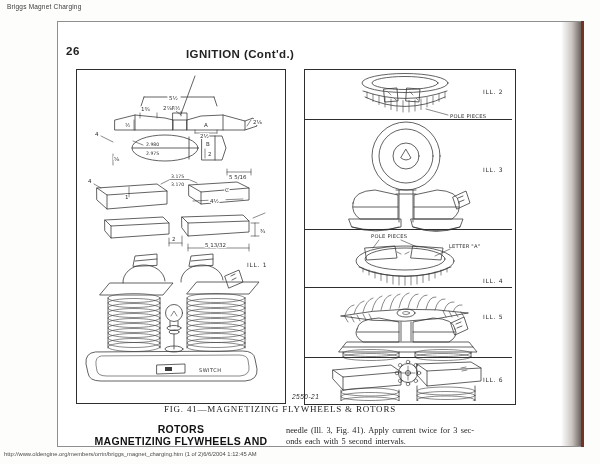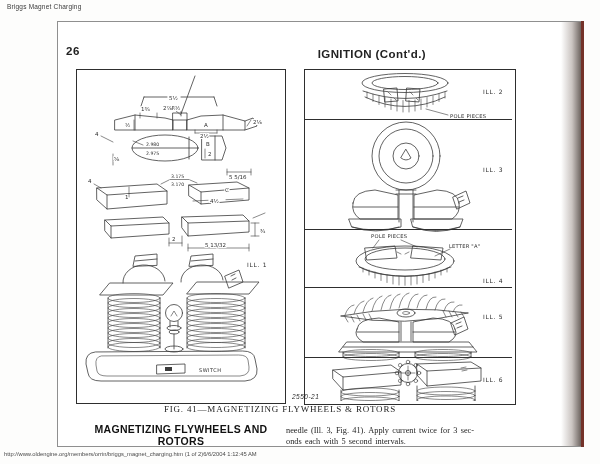--- a/index.html
+++ b/index.html
@@ -5,21 +5,21 @@
   html,body{margin:0;padding:0;background:#fff;}
   #canvas{position:relative;width:600px;height:464px;background:#fdfdfc;overflow:hidden;
           font-family:"Liberation Sans",sans-serif;color:#222;}
   .abs{position:absolute;}
   .tiny{font-size:6.5px;color:#3a3a3a;letter-spacing:.2px;}
   .scan{left:57px;top:21px;width:525px;height:424px;background:#fff;border:1px solid #8f8f8f;}
   .shadow-band{right:0;top:0;bottom:0;width:22px;
      background:linear-gradient(90deg,rgba(80,60,50,0) 0%,rgba(80,60,50,.30) 50%,rgba(40,28,22,.78) 100%);}
   .red-line{right:-1px;top:-1px;bottom:-1px;width:3px;background:#743229;}
   .pagenum{left:8px;top:23px;font-size:11.5px;font-weight:bold;letter-spacing:.5px;}
-  .sect-title{left:128px;top:26px;width:240px;text-align:right;font-size:11.5px;font-weight:bold;letter-spacing:.4px;}
+  .sect-title{left:128px;top:26px;width:240px;text-align:left;font-size:11.5px;font-weight:bold;letter-spacing:.4px;}
   .panel{border:1.4px solid #2e2e2e;background:#fff;}
   .panel-left{left:18px;top:47px;width:208px;height:333px;}
   .panel-right{left:246px;top:47px;width:210px;height:334px;}
   .caption{left:38px;top:382px;width:368px;text-align:center;
      font-family:"Liberation Serif",serif;font-size:9px;letter-spacing:.8px;color:#1d1d1d;}
   .heading{left:16px;top:402px;width:214px;text-align:center;font-size:10.5px;font-weight:bold;
      letter-spacing:.3px;line-height:11.5px;color:#111;}
   .bodytext{left:228px;top:404px;width:232px;font-family:"Liberation Serif",serif;
      font-size:8.3px;line-height:10.5px;color:#1d1d1d;word-spacing:1.2px;}
   .partnum{left:234px;top:371px;font-size:6.5px;font-style:italic;color:#2c2c2c;letter-spacing:.5px;}
@@ -251,22 +251,22 @@
         </g>
         <text class="ill" x="178" y="312">ILL. 6</text>
       </svg>
     </div>
 
     <div class="abs partnum">2550-21</div>
 
     <div class="abs caption">FIG. 41—MAGNETIZING FLYWHEELS &amp; ROTORS</div>
 
     <div class="abs heading">
+      <div>ROTORS</div>
       <div>MAGNETIZING FLYWHEELS AND</div>
-      <div>ROTORS</div>
     </div>
 
     <div class="abs bodytext">
       <div>needle (Ill. 3, Fig. 41). Apply current twice for 3 sec-</div>
       <div>onds each with 5 second intervals.</div>
     </div>
 
     <div class="abs shadow-band"></div>
     <div class="abs red-line"></div>
   </div>

